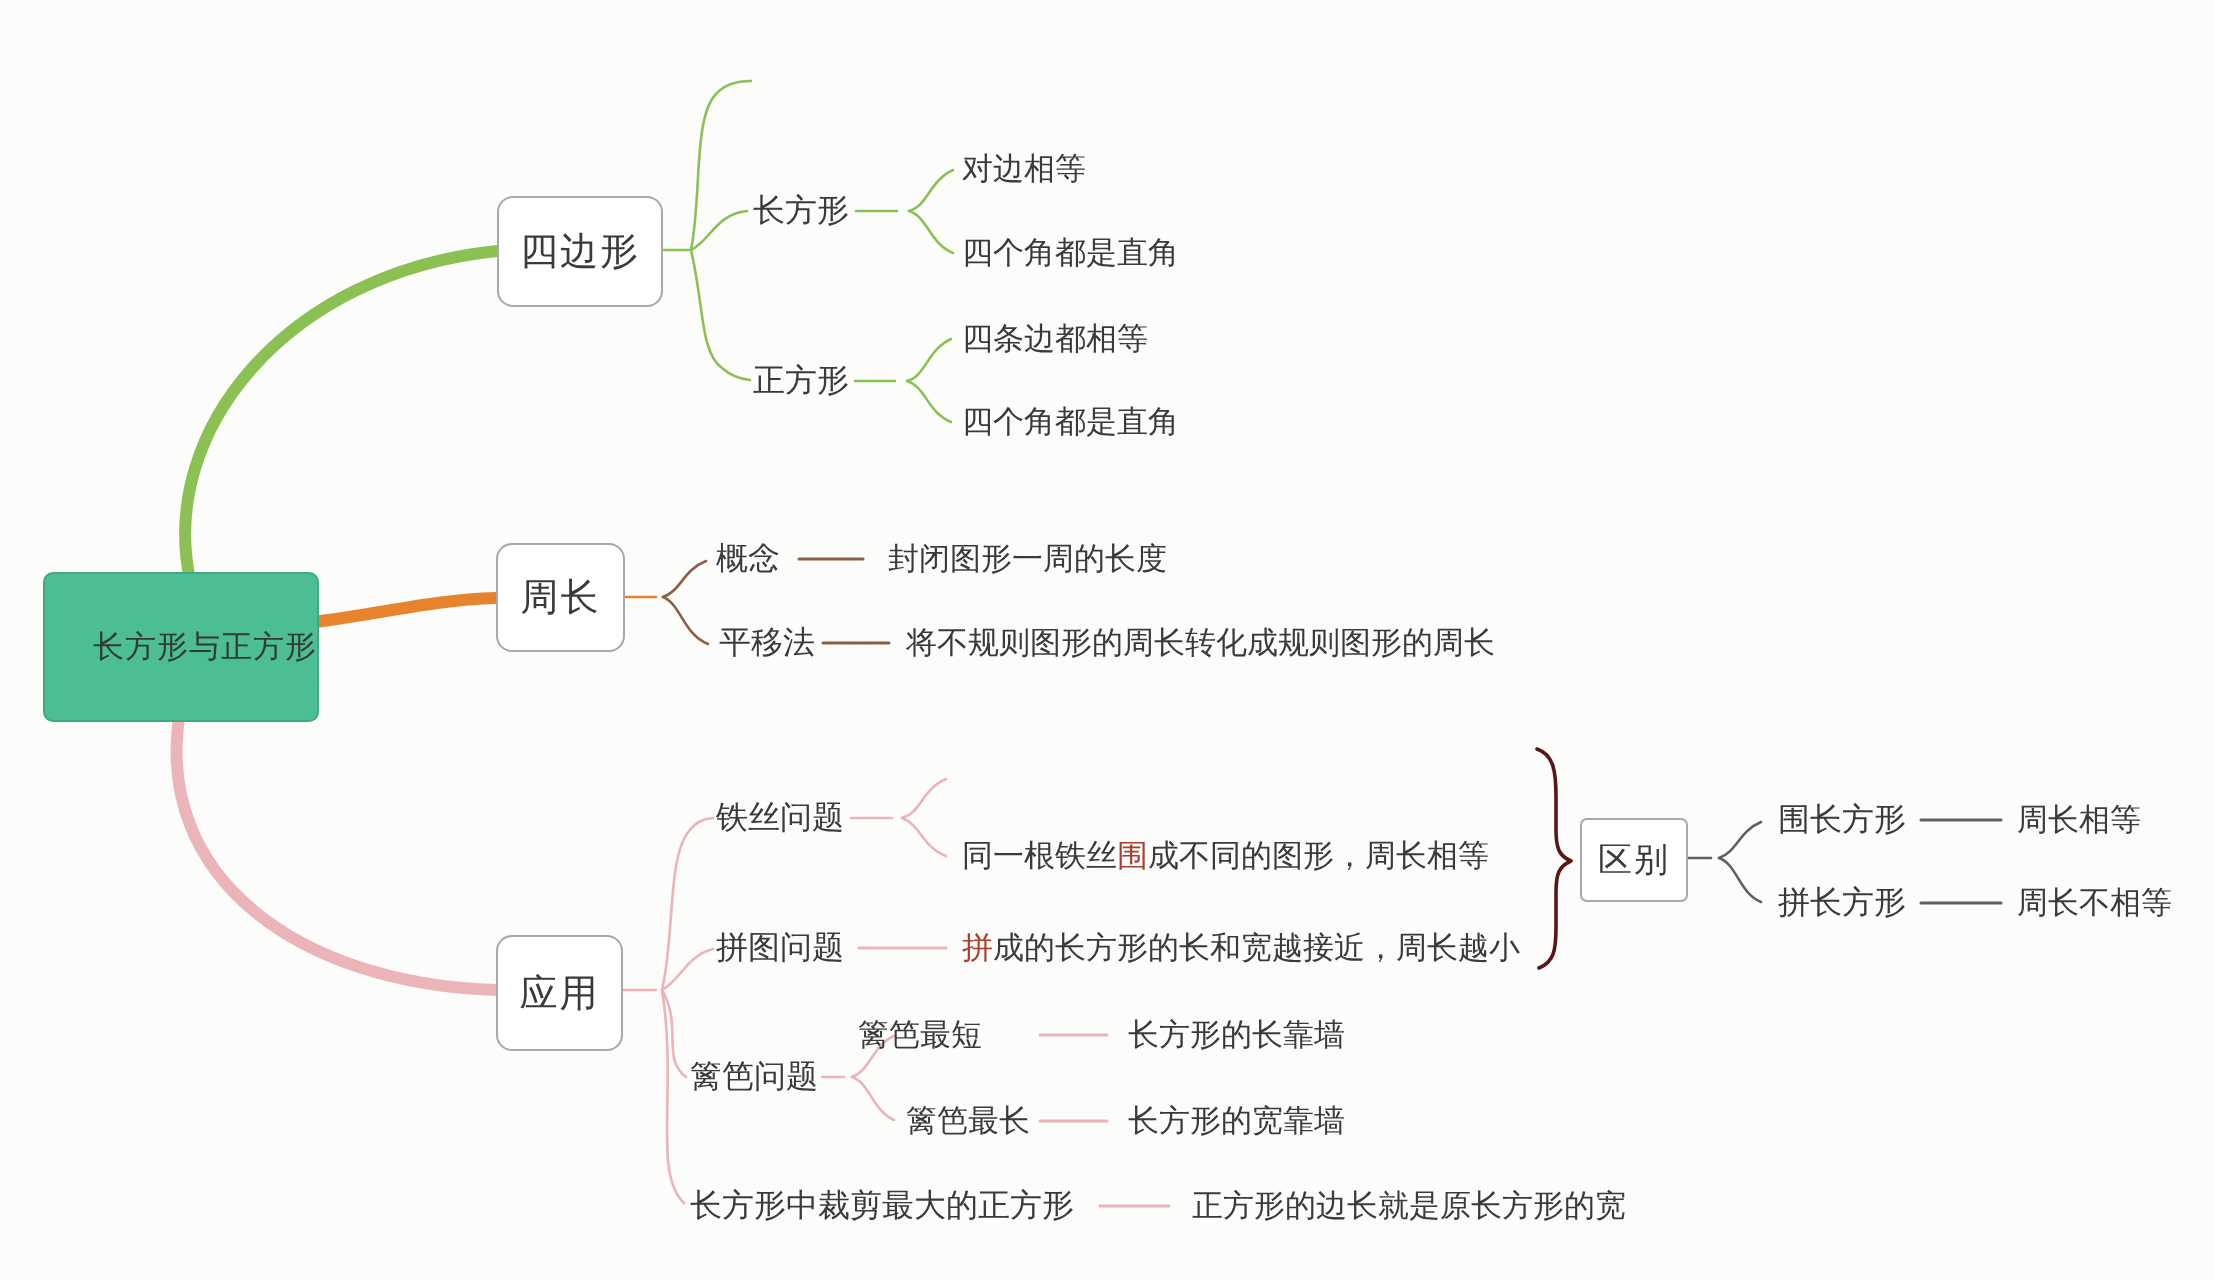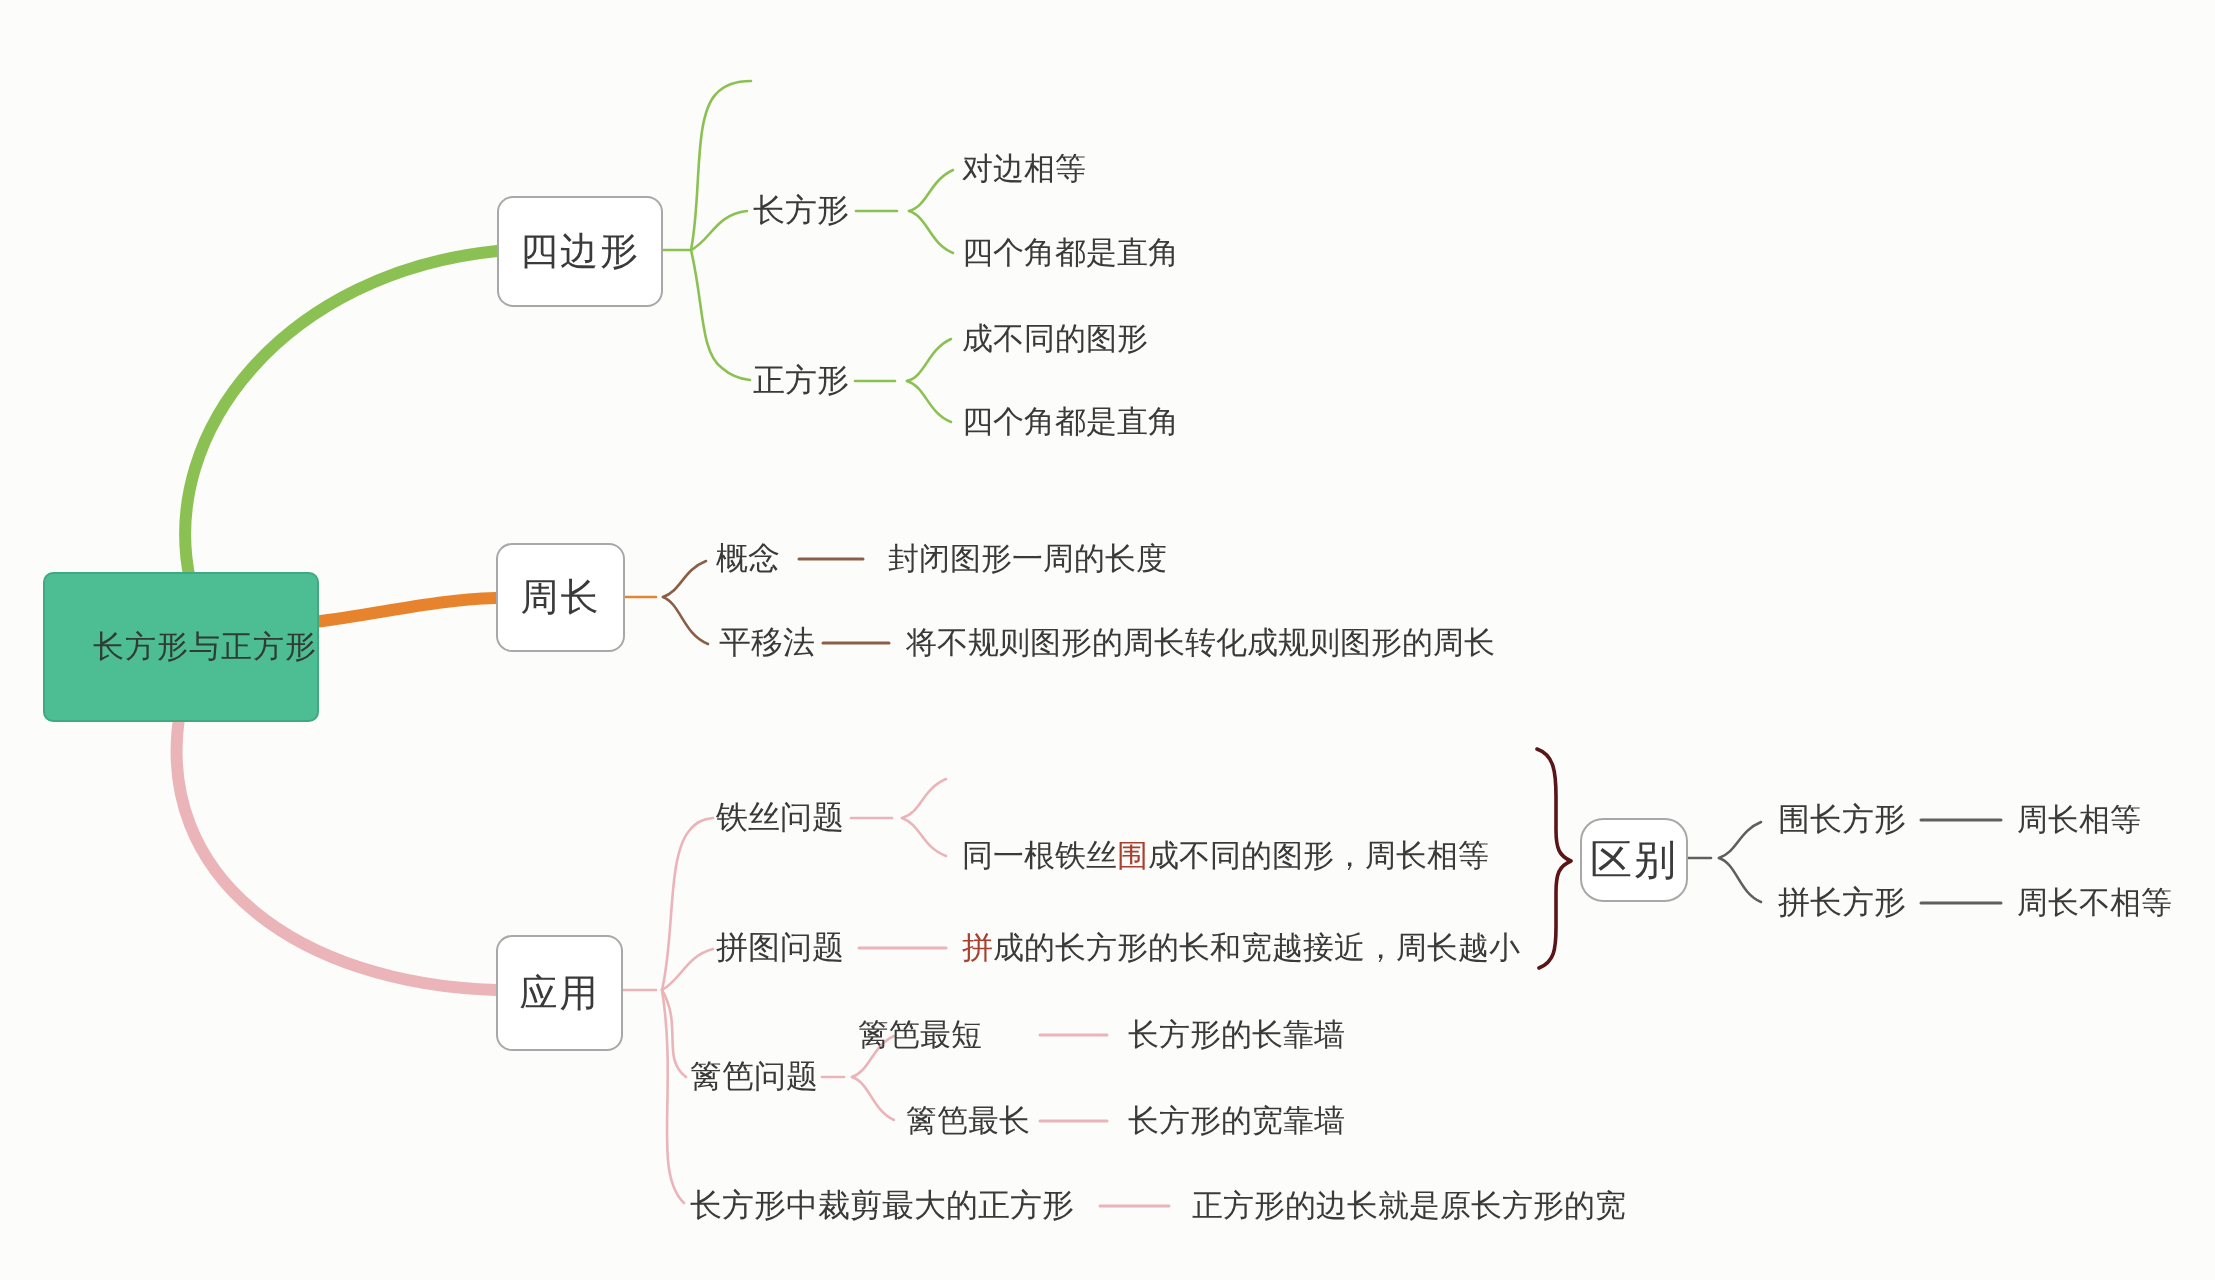--- a/index.html
+++ b/index.html
@@ -113,21 +113,21 @@
     <span>长方形与正方形</span>
   </div>
 
   <div class="box" style="left:497px;top:196px;width:162px;height:107px;">
     <span>四边形</span>
   </div>
   <div class="t" style="left:753px;top:211px;">长方形</div>
   <div class="t small" style="left:962px;top:169px;">对边相等</div>
   <div class="t small" style="left:962px;top:253px;">四个角都是直角</div>
   <div class="t" style="left:753px;top:381px;">正方形</div>
-  <div class="t small" style="left:962px;top:339px;">成不同的图形</div>
+  <div class="t small" style="left:962px;top:339px;">四条边都相等</div>
   <div class="t small" style="left:962px;top:422px;">四个角都是直角</div>
 
   <div class="box" style="left:496px;top:543px;width:125px;height:105px;">
     <span>周长</span>
   </div>
   <div class="t" style="left:716px;top:559px;">概念</div>
   <div class="t small" style="left:888px;top:559px;">封闭图形一周的长度</div>
   <div class="t" style="left:719px;top:643px;">平移法</div>
   <div class="t small" style="left:906px;top:643px;">将不规则图形的周长转化成规则图形的周长</div>
 
@@ -143,21 +143,21 @@
     <span></span><span class="hl">拼</span><span>成的长方形的长和宽越接近，周长越小</span>
   </div>
   <div class="t" style="left:690px;top:1077px;">篱笆问题</div>
   <div class="t small" style="left:858px;top:1035px;">篱笆最短</div>
   <div class="t small" style="left:1128px;top:1035px;">长方形的长靠墙</div>
   <div class="t small" style="left:906px;top:1121px;">篱笆最长</div>
   <div class="t small" style="left:1128px;top:1121px;">长方形的宽靠墙</div>
   <div class="t" style="left:690px;top:1206px;">长方形中裁剪最大的正方形</div>
   <div class="t small" style="left:1192px;top:1206px;">正方形的边长就是原长方形的宽</div>
 
-  <div class="box" style="left:1580px;top:818px;width:104px;height:80px;border-radius:23px;font-size:42px;">
+  <div class="box" style="left:1580px;top:818px;width:104px;height:80px;border-radius:7px;font-size:34px;">
     <span>区别</span>
   </div>
   <div class="t" style="left:1778px;top:820px;">围长方形</div>
   <div class="t small" style="left:2017px;top:820px;">周长相等</div>
   <div class="t" style="left:1778px;top:903px;">拼长方形</div>
   <div class="t small" style="left:2017px;top:903px;">周长不相等</div>
 
 </div>
 
 </body></html>

